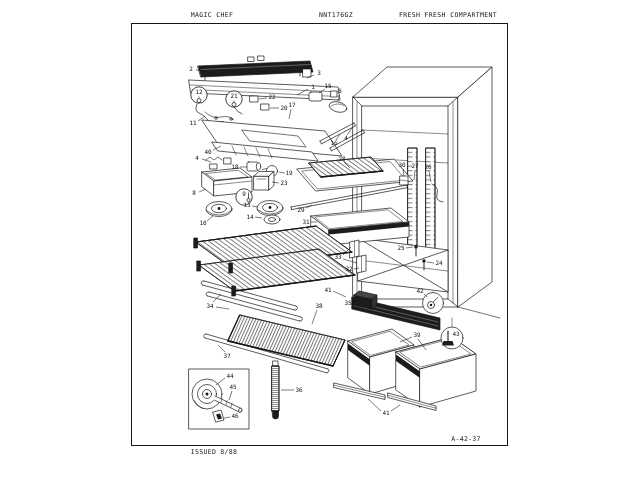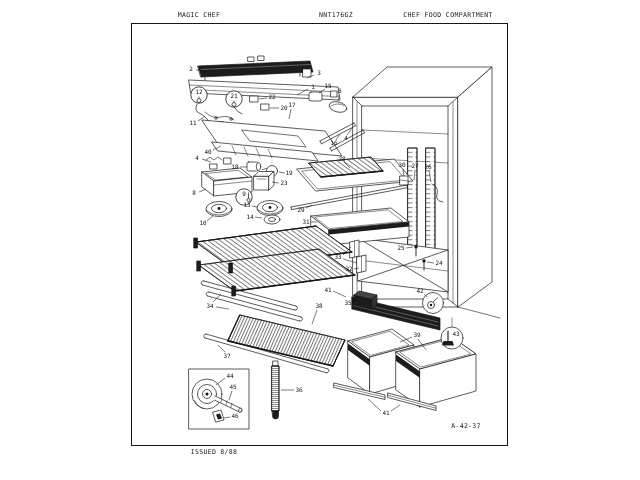--- a/index.html
+++ b/index.html
@@ -17,26 +17,26 @@
   #art .conum{font:6px "DejaVu Sans Mono",monospace;fill:#111;
               text-anchor:middle;dominant-baseline:middle}
   #art .lead{stroke:#111;stroke-width:.55;fill:none}
   #art .cocircle{fill:#fff;stroke:#111;stroke-width:.8}
 </style>
 </head>
 <body>
 
 <div class="pageframe"></div>
 
-<div class="hdr" style="left:199px">MAGIC CHEF</div>
+<div class="hdr" style="left:212px">MAGIC CHEF</div>
 <div class="hdr" style="left:336px">NNT176GZ</div>
-<div class="hdr" style="left:448px">CHEF FOOD COMPARTMENT</div>
+<div class="hdr" style="left:448px">FRESH FRESH COMPARTMENT</div>
 
 <div class="ftr" style="left:214px;top:449px">ISSUED 8/88</div>
-<div class="ftr" style="left:466px;top:423px">A-42-37</div>
+<div class="ftr" style="left:466px;top:436px">A-42-37</div>
 
 <svg id="art" width="640" height="480" viewBox="0 0 640 480">
   <defs>
     <pattern id="wires" width="3.6" height="3.6" patternUnits="userSpaceOnUse" patternTransform="rotate(36)">
       <line x1="0" y1="0.5" x2="3.6" y2="0.5" stroke="#1a1a1a" stroke-width="0.55"></line>
     </pattern>
     <pattern id="slats" width="2.8" height="2.8" patternUnits="userSpaceOnUse" patternTransform="rotate(114)">
       <line x1="0" y1="0.5" x2="2.8" y2="0.5" stroke="#1a1a1a" stroke-width="0.6"></line>
     </pattern>
     <pattern id="ladder" width="9" height="4.6" patternUnits="userSpaceOnUse">

